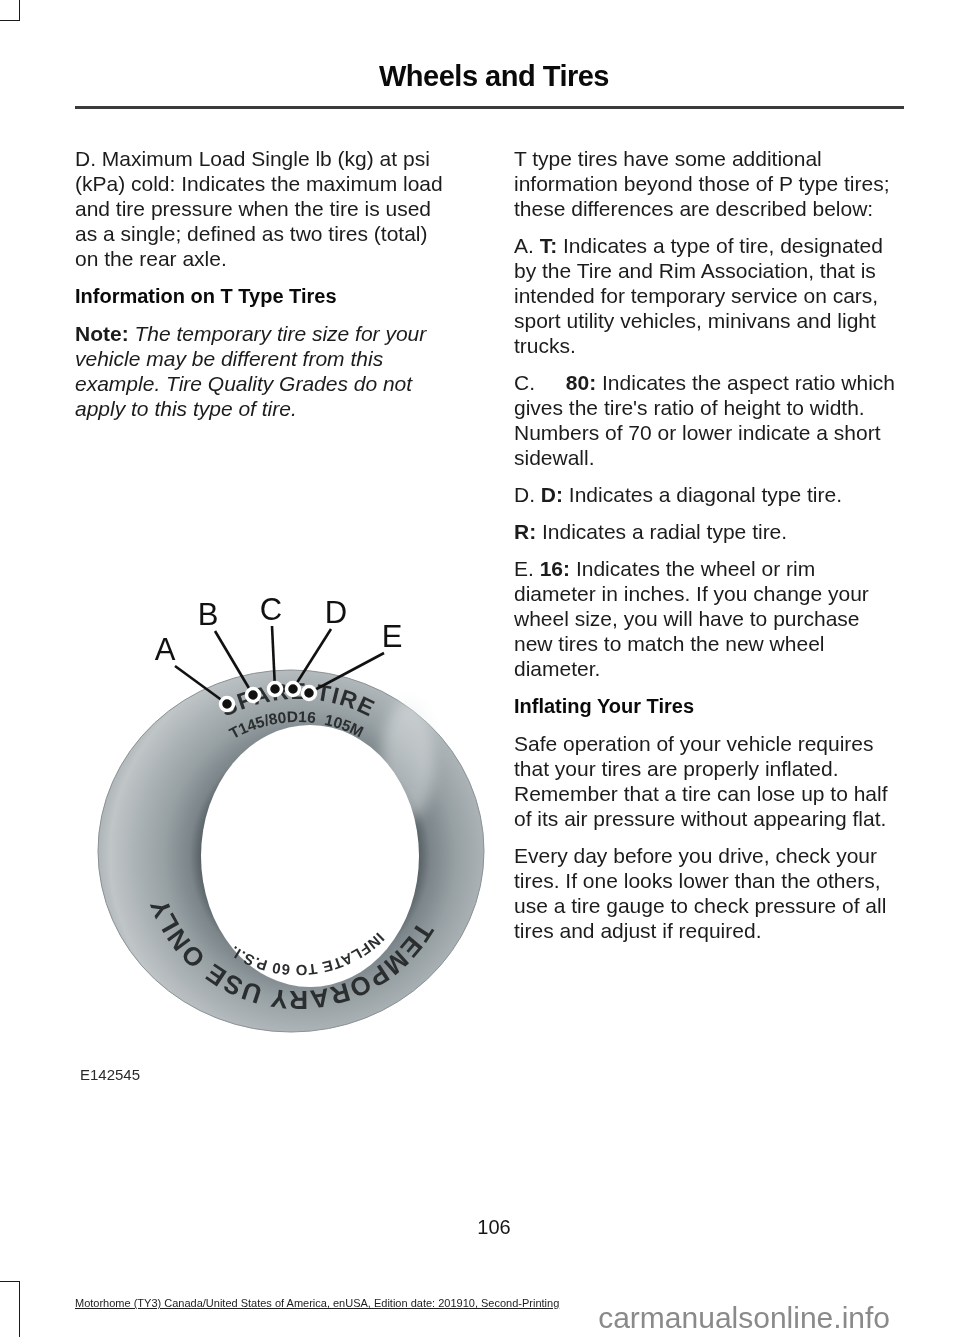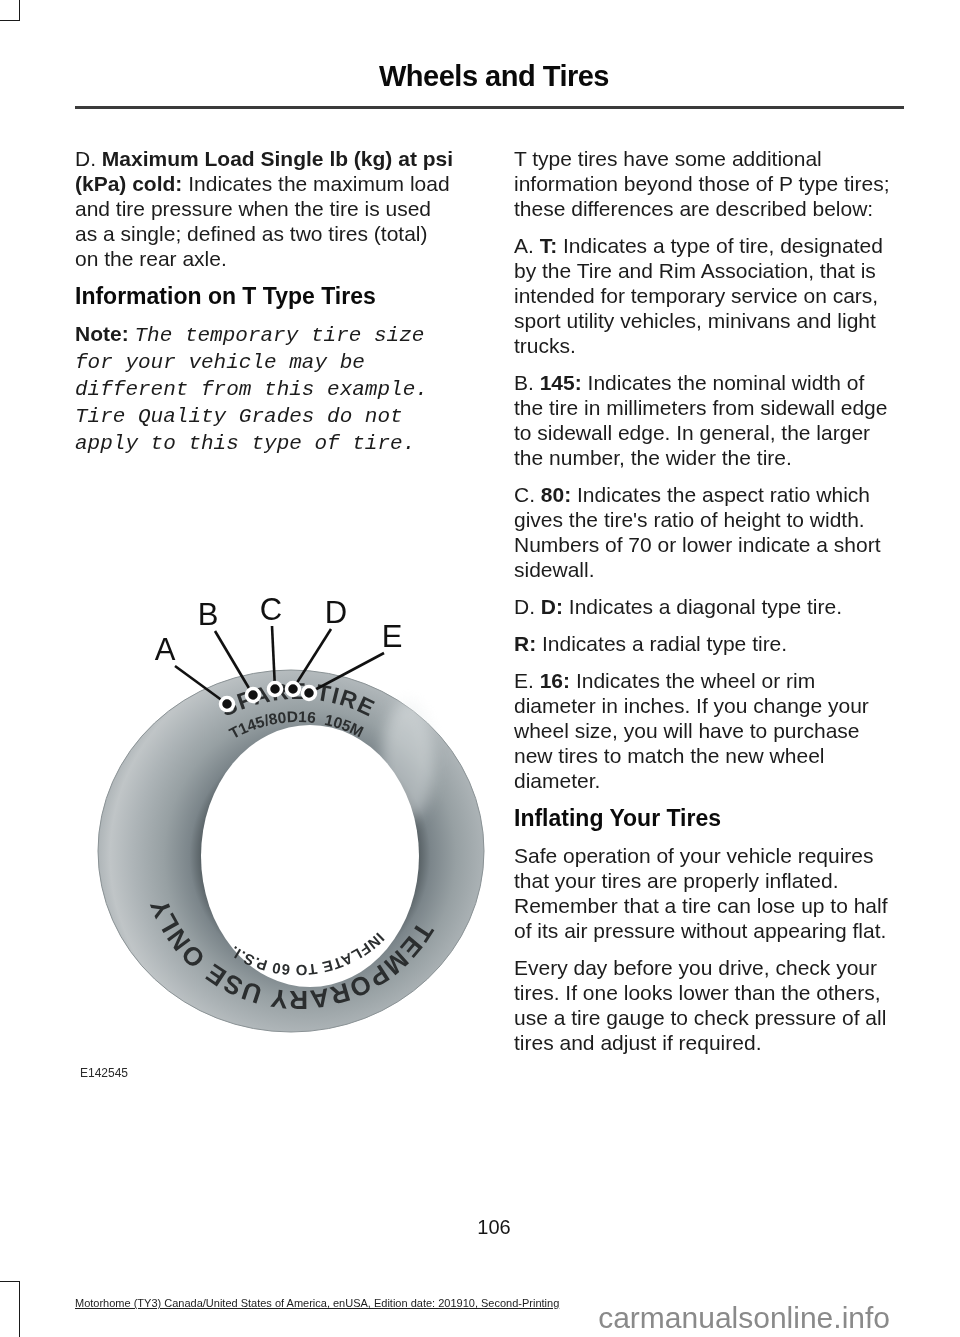--- a/index.html
+++ b/index.html
@@ -7,24 +7,24 @@
         font-family:"Liberation Sans", sans-serif;color:#1c1c1c;}
   
   .page-title{position:absolute;left:75px;top:60px;width:838px;text-align:center;
         font-size:29px;font-weight:700;letter-spacing:-0.5px;color:#0a0a0a;}
   .header-rule{position:absolute;left:75px;top:106px;width:838px;height:2.5px;background:#3b3b3b;}
   
   .col{position:absolute;top:146px;font-size:21px;line-height:25px;}
   .col-left{left:75px;width:380px;}
   .col-right{left:514px;width:385px;}
   .col p{margin:0 0 12px 0;}
-  .col h2{margin:0 0 12px 0;font-size:23px;line-height:26px;font-weight:700;color:#0a0a0a;}
+  .col h2{margin:0 0 12px 0;font-size:20px;line-height:26px;font-weight:700;color:#0a0a0a;}
   
   .tire-figure{position:absolute;left:78px;top:560px;width:440px;height:540px;}
-  .figure-id{position:absolute;left:2px;top:506px;font-size:12px;color:#2a2a2a;}
+  .figure-id{position:absolute;left:2px;top:506px;font-size:15px;color:#2a2a2a;}
   .tire-svg{position:absolute;left:0;top:0;}
   
   .page-number{position:absolute;left:75px;top:1216px;width:838px;text-align:center;
         font-size:20px;color:#161616;}
   .edition-line{position:absolute;left:75px;top:1297px;font-size:11px;color:#1e1e1e;text-decoration:underline;}
   .watermark{position:absolute;right:14px;top:1301px;font-size:30px;color:#8a8a8a;letter-spacing:0;}
   
   .crop{position:absolute;background:transparent;}
   .crop-tl{left:0;top:0;width:19px;height:20px;border-right:1.6px solid #1a1a1a;border-bottom:1.6px solid #1a1a1a;}
   .crop-bl{left:0;top:1281px;width:19px;height:56px;border-right:1.6px solid #1a1a1a;border-top:1.6px solid #1a1a1a;}
@@ -40,23 +40,23 @@
   <div class="crop crop-tl"></div>
   <div class="crop crop-tr"></div>
   <div class="crop crop-bl"></div>
   <div class="crop crop-br-v"></div>
   <div class="crop crop-br-h"></div>
 
   <div class="page-title">Wheels and Tires</div>
   <div class="header-rule"></div>
 
   <section class="col col-left">
-    <p><span>D. </span><span style="font-weight: 700;">Maximum Load Single lb (kg) at psi (kPa) cold:</span><span> Indicates the maximum load and tire pressure when the tire is used as a single; defined as two tires (total) on the rear axle.</span></p>
+    <p><span>D. </span><span style="font-weight: 400;">Maximum Load Single lb (kg) at psi (kPa) cold:</span><span> Indicates the maximum load and tire pressure when the tire is used as a single; defined as two tires (total) on the rear axle.</span></p>
     <h2>Information on T Type Tires</h2>
-    <p class="note"><span style="font-weight: 700;">Note: </span><span style="font-style: italic; font-family: Liberation Mono, monospace;">The temporary tire size for your vehicle may be different from this example. Tire Quality Grades do not apply to this type of tire.</span></p>
+    <p class="note"><span style="font-weight: 700;">Note: </span><span style="font-style: italic;">The temporary tire size for your vehicle may be different from this example. Tire Quality Grades do not apply to this type of tire.</span></p>
   </section>
 
   <figure class="tire-figure" style="margin:0;">
     <svg class="tire-svg" width="440" height="540" viewBox="0 0 440 540" xmlns="http://www.w3.org/2000/svg">
       <defs>
         <radialGradient id="tireGrad" gradientUnits="userSpaceOnUse" cx="232" cy="296" r="215">
           <stop offset="0.50" stop-color="#545d61"></stop>
           <stop offset="0.56" stop-color="#7b858a"></stop>
           <stop offset="0.68" stop-color="#97a0a3"></stop>
           <stop offset="0.82" stop-color="#adb4b7"></stop>
@@ -116,22 +116,21 @@
         <text x="258" y="63">D</text>
         <text x="314" y="87">E</text>
       </g>
     </svg>
     <figcaption class="figure-id">E142545</figcaption>
   </figure>
 
   <section class="col col-right">
     <p><span>T type tires have some additional information beyond those of P type tires; these differences are described below:</span></p>
     <p><span>A. </span><span style="font-weight: 700;">T:</span><span> Indicates a type of tire, designated by the Tire and Rim Association, that is intended for temporary service on cars, sport utility vehicles, minivans and light trucks.</span></p>
-    <p><span>B. </span><span style="font-weight: 700;">145:</span><span> Indicates the nominal width of the tire in millimeters from sidewall edge to sidewall edge. In general, the larger the number, the wider the tire.</span></p>
-    <p><span>C. </span><span style="font-weight: 700;">80:</span><span> Indicates the aspect ratio which gives the tire's ratio of height to width. Numbers of 70 or lower indicate a short sidewall.</span></p>
+    <p><span>C. </span><span style="font-weight: 700; margin-left: 25px;">80:</span><span> Indicates the aspect ratio which gives the tire's ratio of height to width. Numbers of 70 or lower indicate a short sidewall.</span></p>
     <p><span>D. </span><span style="font-weight: 700;">D:</span><span> Indicates a diagonal type tire.</span></p>
     <p><span style="font-weight: 700;">R:</span><span> Indicates a radial type tire.</span></p>
     <p><span>E. </span><span style="font-weight: 700;">16:</span><span> Indicates the wheel or rim diameter in inches. If you change your wheel size, you will have to purchase new tires to match the new wheel diameter.</span></p>
     <h2>Inflating Your Tires</h2>
     <p><span>Safe operation of your vehicle requires that your tires are properly inflated. Remember that a tire can lose up to half of its air pressure without appearing flat.</span></p>
     <p><span>Every day before you drive, check your tires. If one looks lower than the others, use a tire gauge to check pressure of all tires and adjust if required.</span></p>
   </section>
 
   <div class="page-number">106</div>
   <div class="edition-line">Motorhome (TY3) Canada/United States of America, enUSA, Edition date: 201910, Second-Printing</div>

